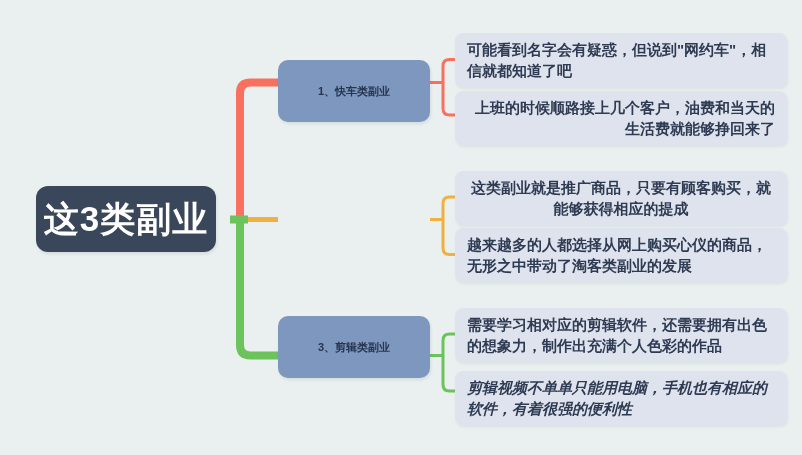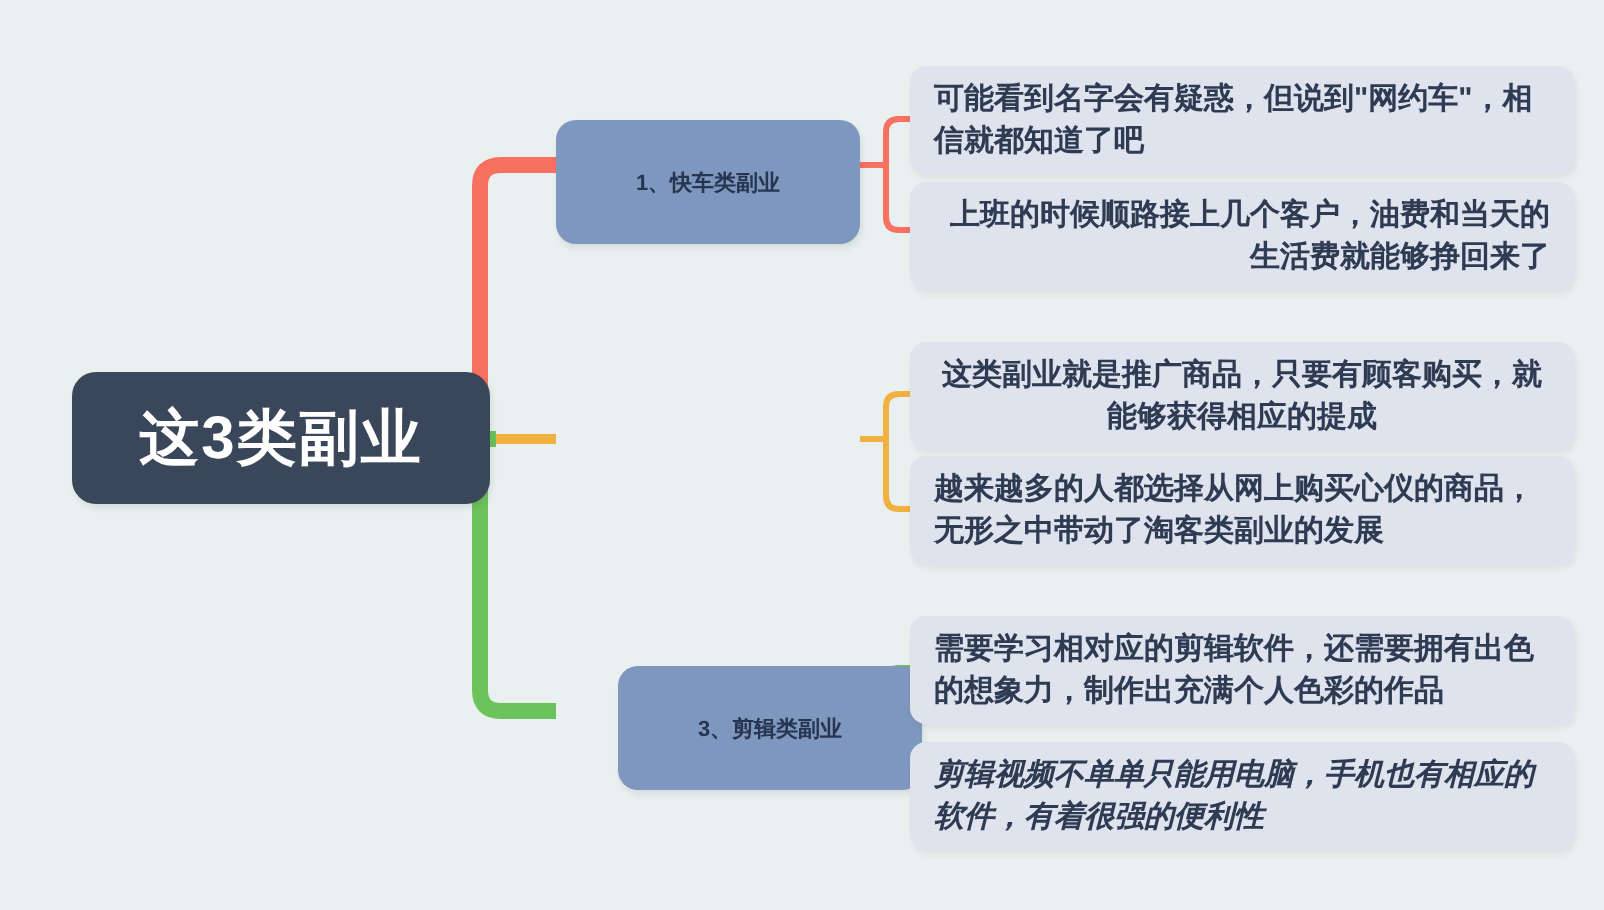--- a/index.html
+++ b/index.html
@@ -14,37 +14,37 @@
     overflow:hidden;
   }
   .edges{position:absolute;left:0;top:0;width:802px;height:455px;pointer-events:none;}
   .node{
     position:absolute;
     display:flex;align-items:center;justify-content:center;
     box-sizing:border-box;
     box-shadow:1px 2px 3px rgba(40,50,70,0.10);
   }
   .root-node{
-    left:36px;top:186px;width:209px;height:66px;
+    left:36px;top:186px;width:180px;height:66px;
     background:var(--root_bg,#3a4659);
     color:var(--root_text,#fff);
     border-radius:12px;
-    font-size:30px;font-weight:bold;
+    font-size:35px;font-weight:bold;
     letter-spacing:1px;
   }
   .branch-node{
     left:278px;width:152px;height:62px;
     background:var(--node_bg,#7e97be);
     color:var(--node_text,#263550);
     border-radius:10px;
     font-size:11px;font-weight:bold;
   }
   .branch-1{top:60px;}
   .branch-2{top:197px;}
-  .branch-3{top:333px;margin-left:31px;}
+  .branch-3{top:316px;}
   .leaf{
     position:absolute;
     left:455px;width:332px;
     box-sizing:border-box;
     background:var(--leaf_bg,#dfe3ee);
     color:var(--leaf_text,#2e3b52);
     border-radius:8px;
     padding:6px 12px;
     font-size:15px;font-weight:600;
     line-height:1.4;

